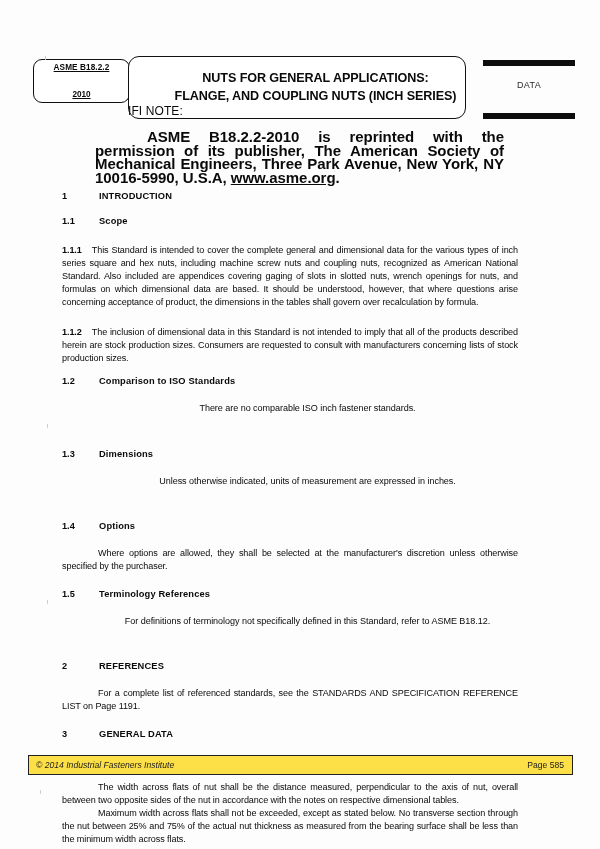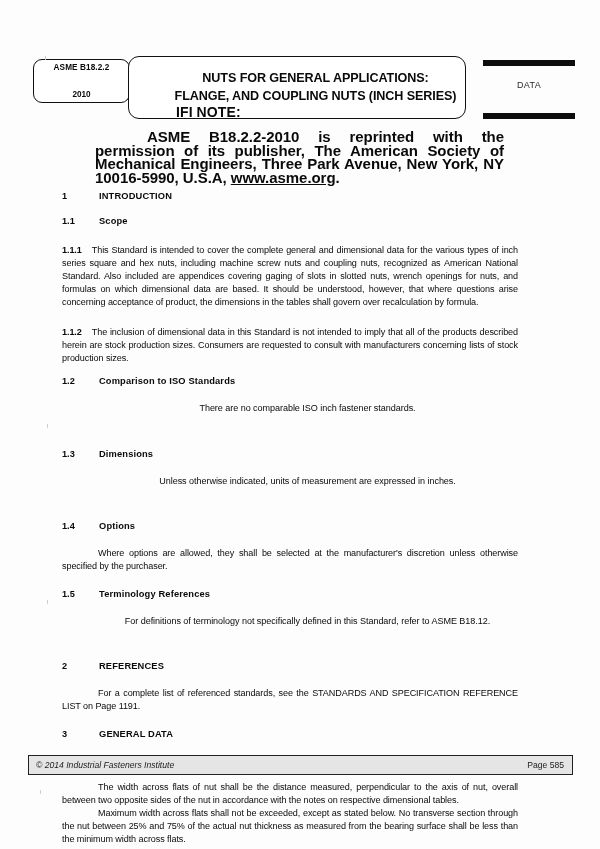--- a/index.html
+++ b/index.html
@@ -40,20 +40,21 @@
     width: 97px;
     height: 44px;
     border: 1.6px solid #111;
     border-radius: 9px;
     box-sizing: border-box;
     display: flex;
     flex-direction: column;
     align-items: center;
     justify-content: center;
     background: #fff;
+    text-decoration: underline;
   }
   .std-box .l1 {
     font-size: 8.2px;
     font-weight: bold;
     letter-spacing: .1px;
     line-height: 11px;
   }
   .std-box .l2 {
     font-size: 8.2px;
     font-weight: bold;
@@ -118,24 +119,23 @@
     position: absolute;
     left: 0;
     top: 104px;
     width: 600px;
   }
 
   .ifi-label {
     position: absolute;
     left: 128px;
     top: 0px;
-    font-size: 14px;
-    font-weight: bold;
+    font-size: 12px;
+    font-weight: normal;
     letter-spacing: .1px;
-    margin-left: 48px;
   }
 
   .ifi-note {
     position: absolute;
     left: 95px;
     top: 26px;
     width: 409px;
     font-size: 15px;
     font-weight: bold;
     line-height: 13.6px;
@@ -200,21 +200,21 @@
 
   
   .footer {
     position: absolute;
     left: 28px;
     top: 755px;
     width: 545px;
     height: 20px;
     border: 1.3px solid #222;
     box-sizing: border-box;
-    background: #e5e5e5;
+    background: #fde047;
   }
   .footer-left {
     position: absolute;
     left: 7px;
     top: 4px;
     font-size: 8.6px;
     font-style: italic;
     color: #1b1b1b;
   }
   .footer-right {

